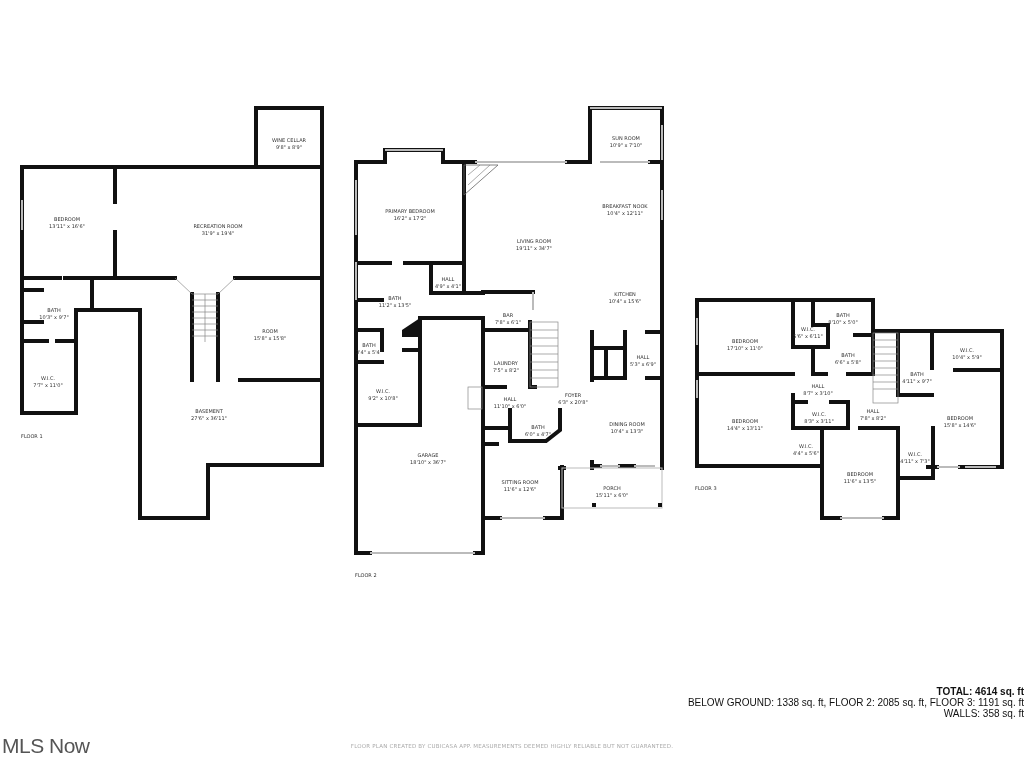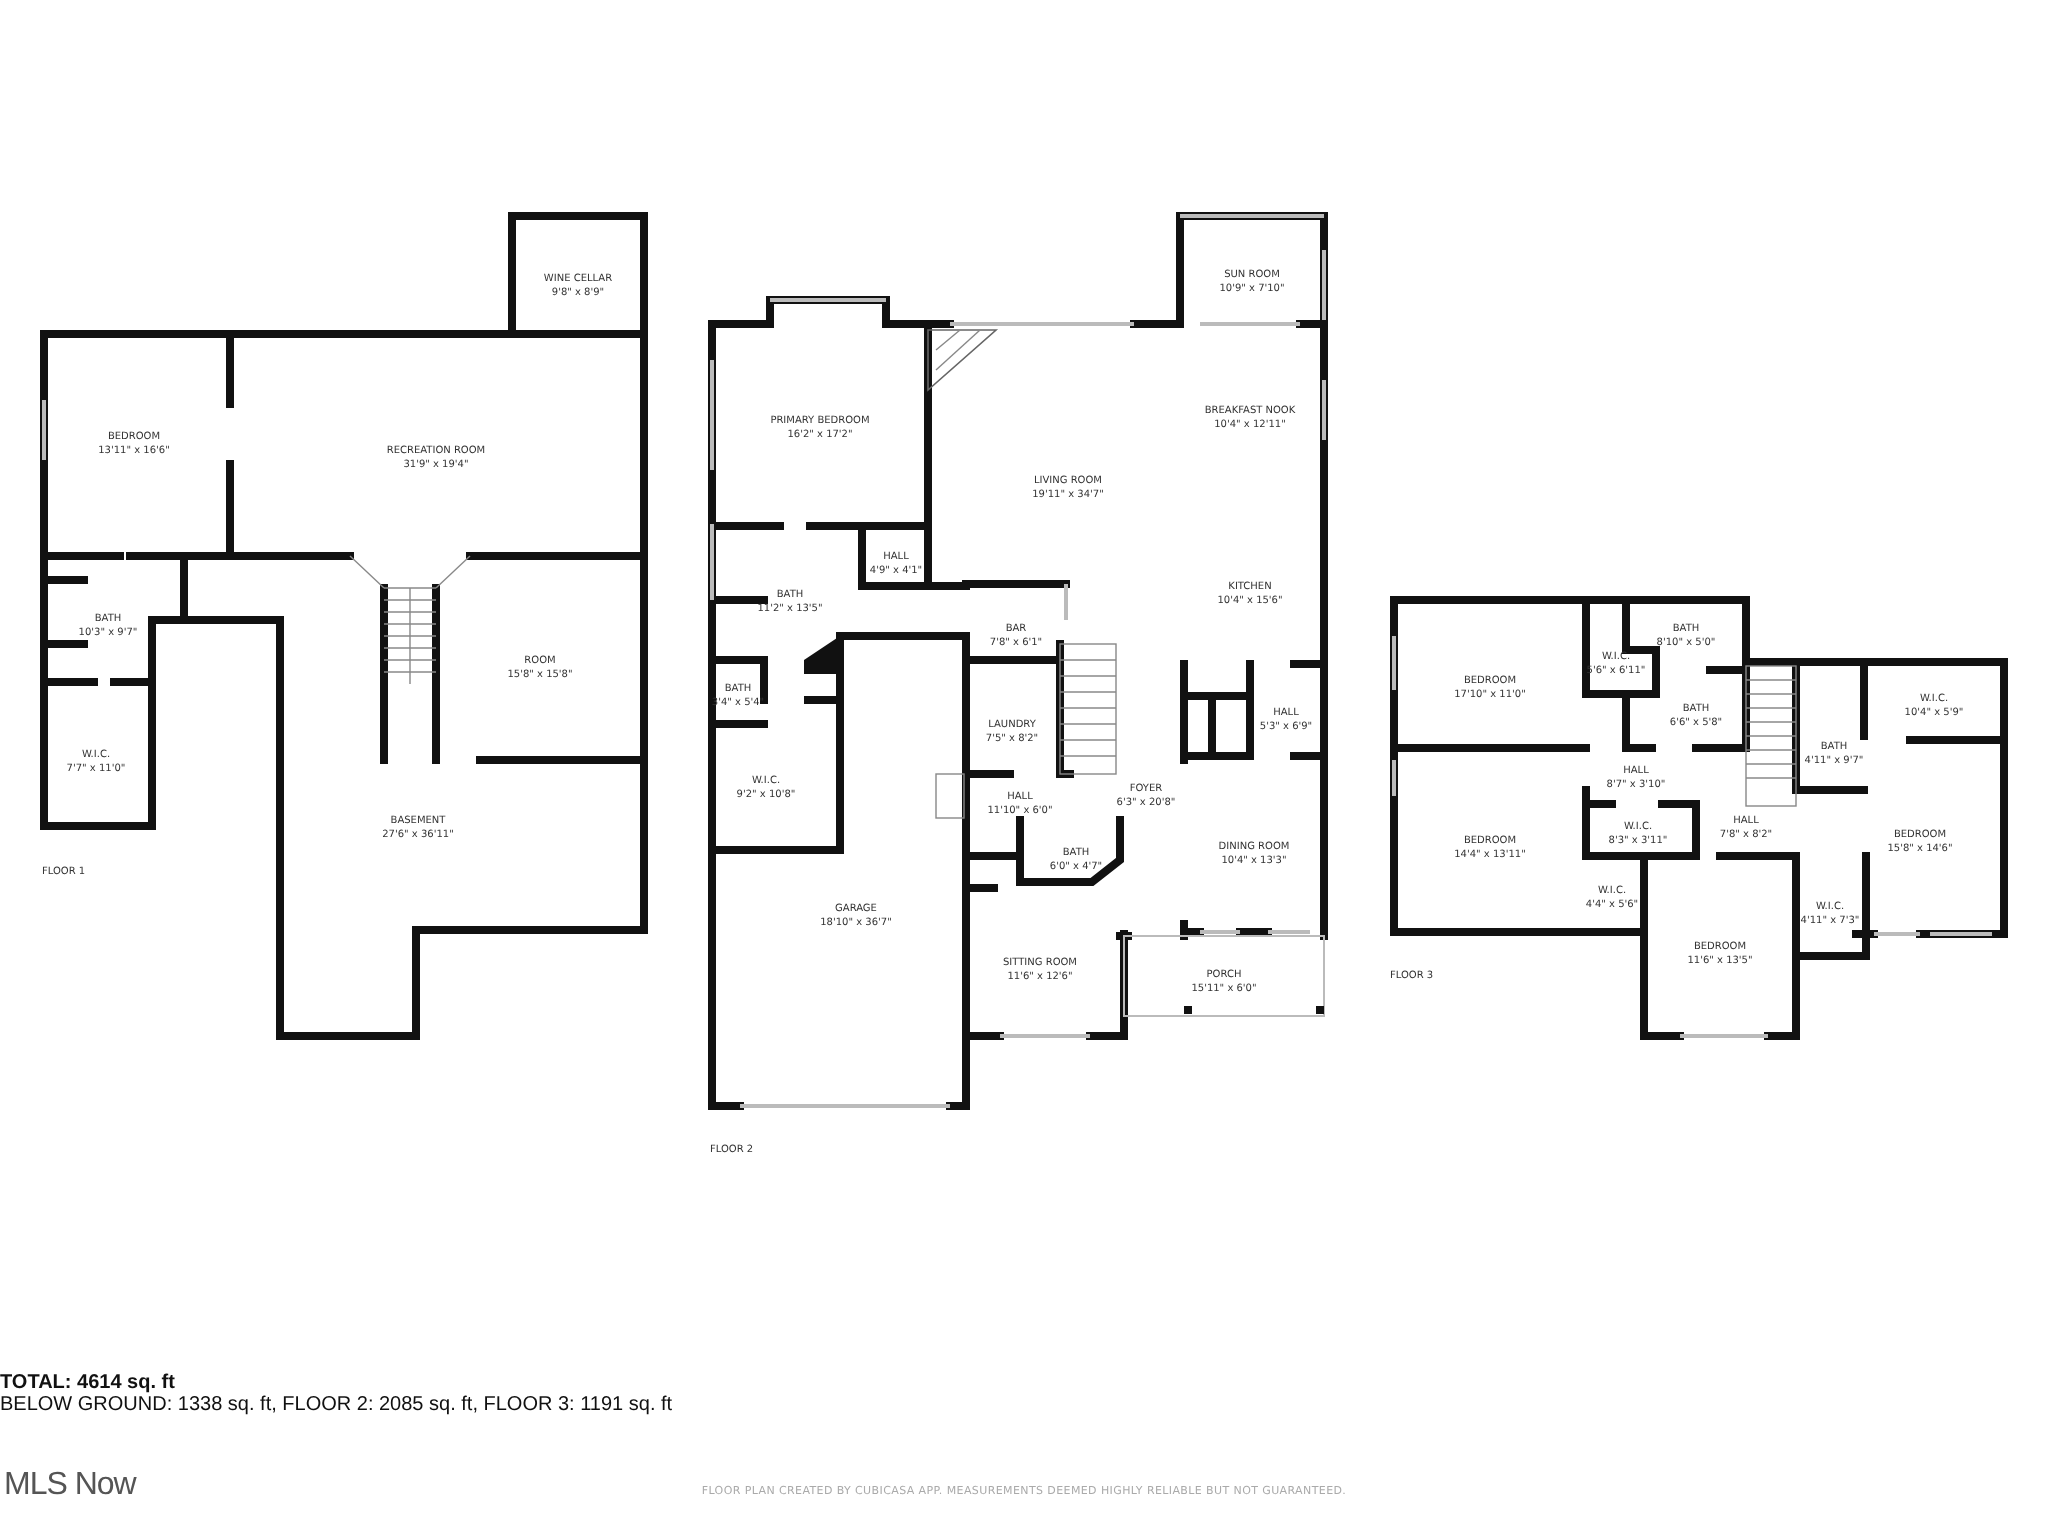--- a/index.html
+++ b/index.html
@@ -4,24 +4,24 @@
 <style>
   html,body{margin:0;padding:0;background:#fff;}
   body{width:1024px;height:768px;position:relative;overflow:hidden;font-family:"DejaVu Sans",sans-serif;}
   #plan{position:absolute;left:0;top:0;width:1024px;height:768px;}
   .wall{stroke:#111;stroke-width:4;fill:none;stroke-linecap:square;}
   .win{stroke:#bbb;stroke-width:2;}
   .stair{stroke:#888;stroke-width:0.7;fill:none;}
   .room{position:absolute;transform:translate(-50%,-50%);text-align:center;font-size:5px;line-height:6.5px;color:#333;white-space:nowrap;}
   .room span{display:block;}
   .floor-label{position:absolute;font-size:5px;color:#333;}
-  .summary{position:absolute;left:0;width:1024px;text-align:left;top:686px;font-family:"Liberation Sans",sans-serif;font-size:10px;line-height:11px;color:#111;}
+  .summary{position:absolute;left:0;width:1024px;text-align:right;top:686px;font-family:"Liberation Sans",sans-serif;font-size:10px;line-height:11px;color:#111;}
   .summary .total{font-weight:bold;}
   .disclaimer{position:absolute;left:0;width:1024px;top:743px;text-align:center;font-size:5.5px;color:#aaa;letter-spacing:0.2px;}
-  .brand{position:absolute;left:2px;top:734px;font-family:"Liberation Sans",sans-serif;font-size:16px;color:#555;font-weight:300;letter-spacing:-0.5px;}
+  .brand{position:absolute;left:2px;top:734px;font-family:"Liberation Sans",sans-serif;font-size:21px;color:#555;font-weight:300;letter-spacing:-0.5px;}
 </style>
 </head>
 <body>
 
 <svg id="plan" viewBox="0 0 1024 768" xmlns="http://www.w3.org/2000/svg">
 
   <g>
 
     <polyline class="wall" points="256,167 256,108 322,108 322,167"></polyline>
 
@@ -369,15 +369,16 @@
   </div>
 <div class="room" style="left:860px;top:477px;">
     <span>BEDROOM</span>
     <span>11'6" x 13'5"</span>
   </div>
 <div class="floor-label" style="left:695px;top:485px;">FLOOR 3</div>
 
 <div class="summary">
   <div class="total">TOTAL: 4614 sq. ft</div>
   <div>BELOW GROUND: 1338 sq. ft, FLOOR 2: 2085 sq. ft, FLOOR 3: 1191 sq. ft</div>
+  <div>WALLS: 358 sq. ft</div>
 </div>
 <div class="disclaimer">FLOOR PLAN CREATED BY CUBICASA APP. MEASUREMENTS DEEMED HIGHLY RELIABLE BUT NOT GUARANTEED.</div>
 <div class="brand">MLS Now</div>
 
 </body></html>

